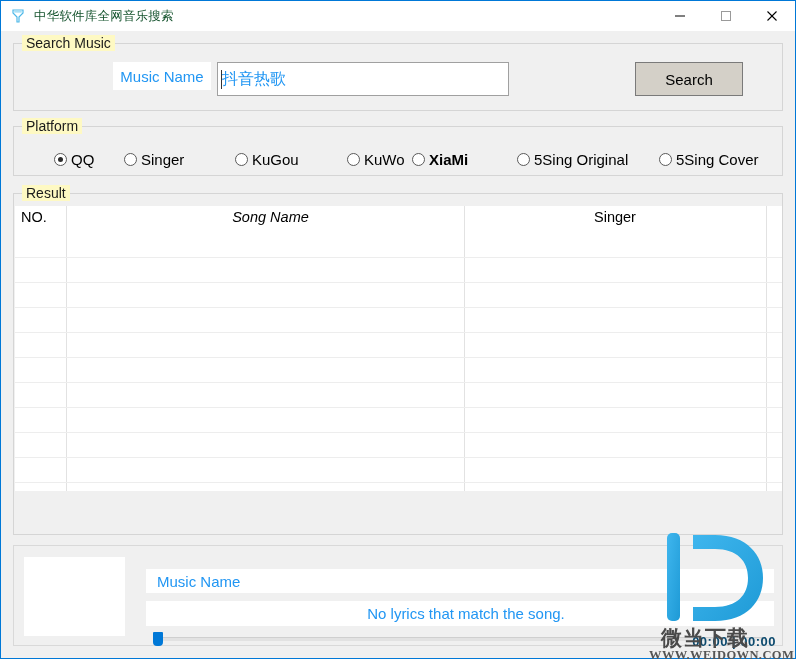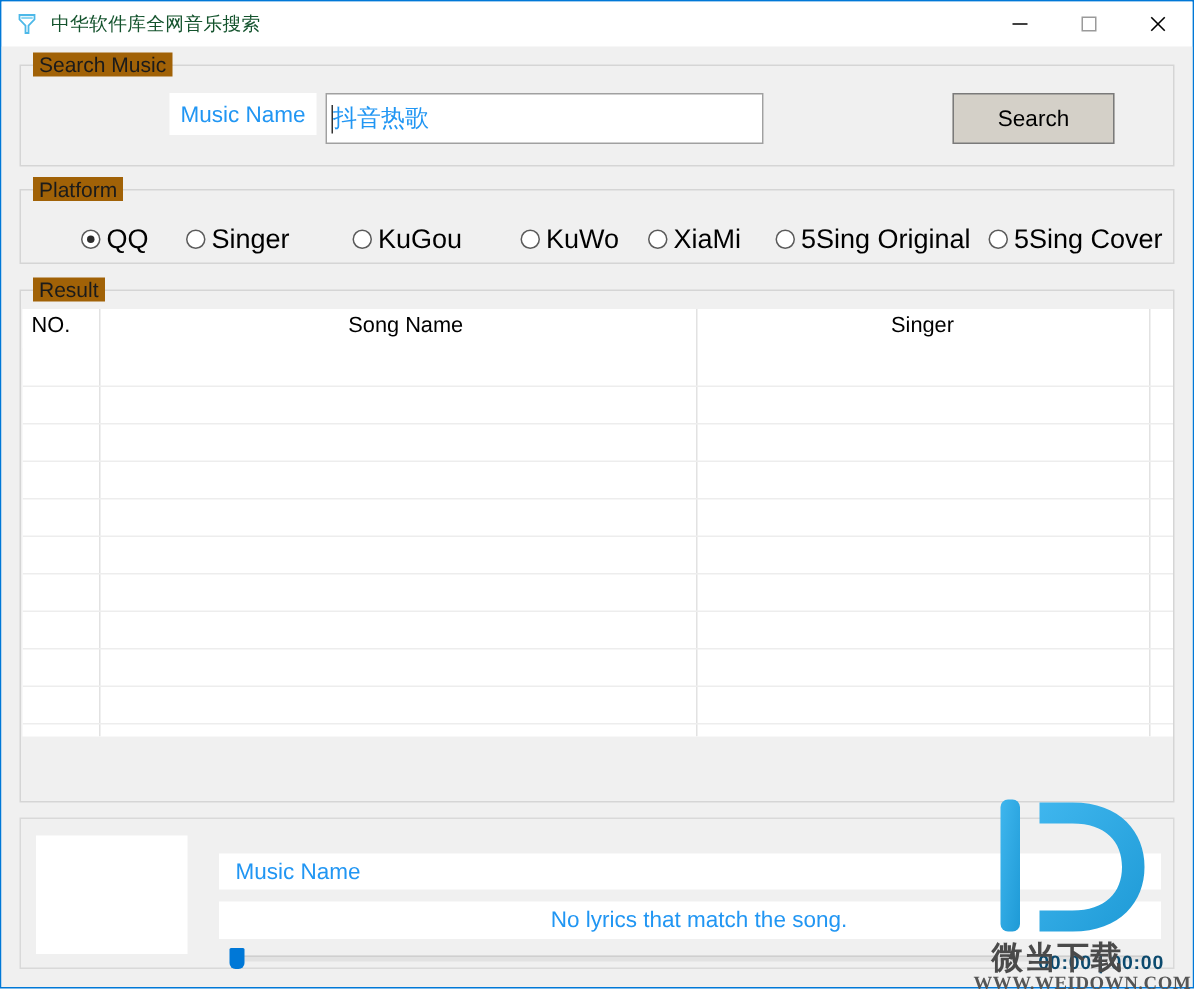--- a/index.html
+++ b/index.html
@@ -61,21 +61,21 @@
 
   
   .groupbox {
     position: absolute;
     border: 1px solid #d5d5d5;
     background: transparent;
   }
   .gb-label {
     position: absolute;
     top: -9px; left: 8px;
-    background: #a16207;
+    background: #fef9c3;
     padding: 0 4px;
     font-size: 14px;
     color: #1b1b1b;
     white-space: nowrap;
   }
 
   
   #gb-search { left: 12px; top: 12px; width: 770px; height: 68px; }
   .music-name-label {
     position: absolute;
@@ -122,21 +122,21 @@
   .radio-row {
     position: absolute;
     left: 0; top: 20px;
     width: 770px; height: 24px;
     display: flex;
     align-items: center;
   }
   .radio-item {
     display: flex;
     align-items: center;
-    font-size: 18px;
+    font-size: 15px;
     color: #000;
     white-space: nowrap;
   }
   .radio-mark {
     width: 13px; height: 13px;
     border: 1px solid #5a5a5a;
     border-radius: 50%;
     background: #fff;
     margin-right: 4px;
     position: relative;
@@ -344,42 +344,42 @@
           <span>Singer</span>
         </div>
         <div class="radio-item" style="position: absolute; left: 221px;">
           <span class="radio-mark"></span>
           <span>KuGou</span>
         </div>
         <div class="radio-item" style="position: absolute; left: 333px;">
           <span class="radio-mark"></span>
           <span>KuWo</span>
         </div>
-        <div class="radio-item" style="position: absolute; left: 418px;">
+        <div class="radio-item" style="position: absolute; left: 398px; font-weight: bold;">
           <span class="radio-mark"></span>
           <span>XiaMi</span>
         </div>
         <div class="radio-item" style="position: absolute; left: 503px;">
           <span class="radio-mark"></span>
           <span>5Sing Original</span>
         </div>
         <div class="radio-item" style="position: absolute; left: 645px;">
           <span class="radio-mark"></span>
           <span>5Sing Cover</span>
         </div>
       </div>
   </div>
 
   <div class="groupbox" id="gb-result">
     <div class="gb-label">Result</div>
 
     <div class="table">
       <div class="t-header" id="t-header">
           <div class="th" style="left: 6px;">NO.</div>
-          <div class="th" style="left: 62px; width: 387px; text-align: center;">Song Name</div>
+          <div class="th" style="left: 62px; width: 387px; text-align: center; font-style: italic;">Song Name</div>
           <div class="th" style="left: 450px; width: 300px; text-align: center;">Singer</div>
           <div class="col-sep" style="left: 51px; height: 285px;"></div>
           <div class="col-sep" style="left: 449px; height: 285px;"></div>
           <div class="col-sep" style="left: 751px; height: 285px;"></div>
         </div>
       <div class="t-rows" id="t-rows">
           <div class="t-row"></div>
           <div class="t-row"></div>
           <div class="t-row"></div>
           <div class="t-row"></div>

